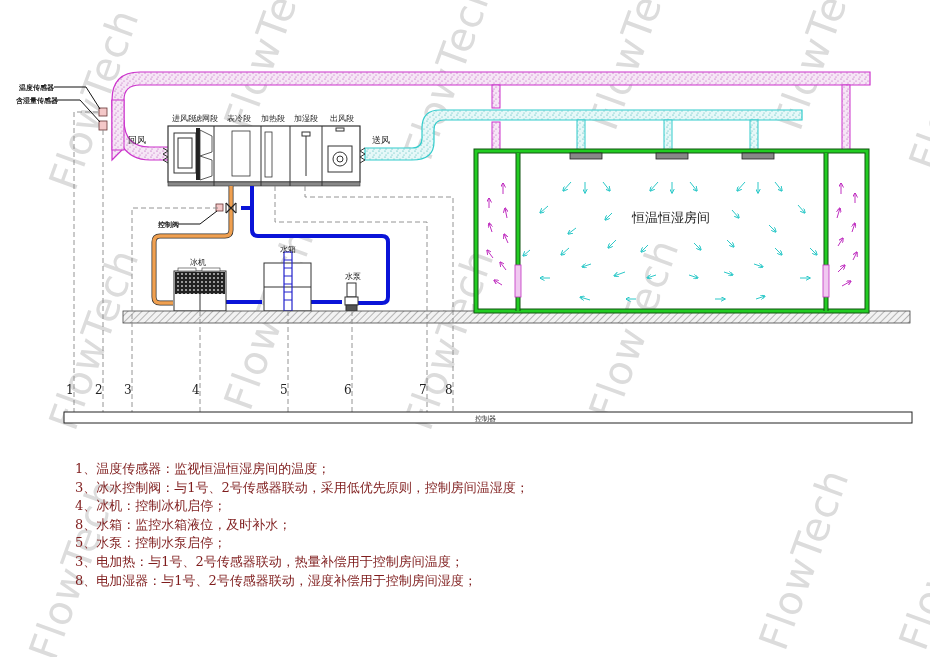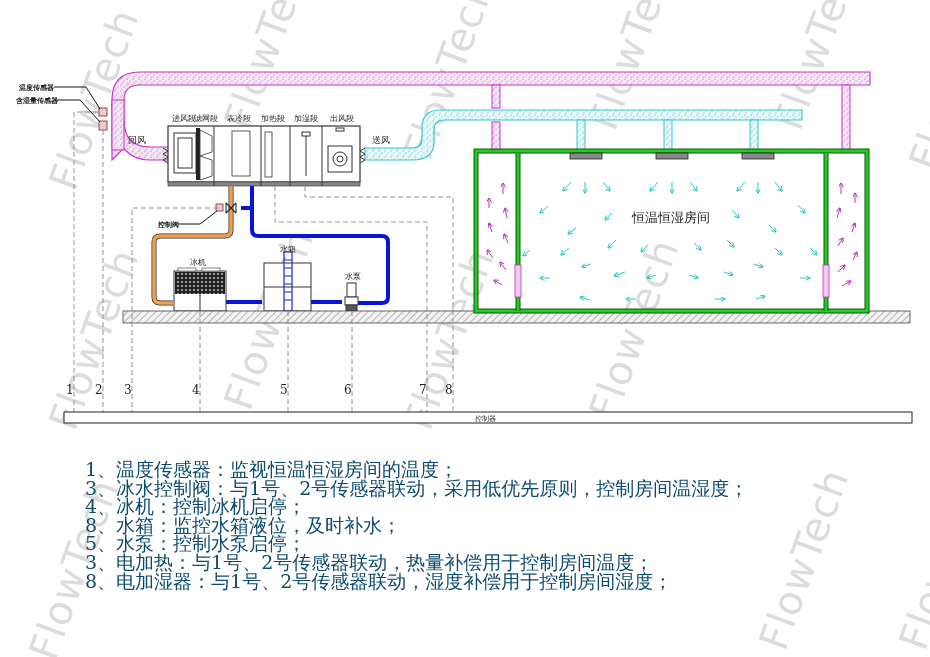--- a/index.html
+++ b/index.html
@@ -1,19 +1,19 @@
 <!DOCTYPE html>
 <html><head>
 <meta charset="utf-8">
 <style>
   html, body { margin:0; padding:0; background:#ffffff; }
   body { width:930px; height:657px; position:relative; overflow:hidden; font-family:"DejaVu Serif","Liberation Serif",serif; }
   #diagram { position:absolute; left:0; top:0; width:930px; height:657px; }
   .wm { position:absolute; font-family:"DejaVu Sans","Liberation Sans",sans-serif; font-size:40px; color:#dcdcdc; transform:rotate(-70deg); transform-origin:left top; white-space:nowrap; letter-spacing:1px; pointer-events:none; }
-  .legend { position:absolute; left:85px; top:460px; font-size:19px; line-height:18.6px; color:#0c4a6e; }
+  .legend { position:absolute; left:75px; top:460px; font-size:13px; line-height:18.6px; color:#7f1d1d; }
   .legend div { white-space:nowrap; }
   .svgtxt { font-family:"DejaVu Serif","Liberation Serif",serif; fill:#222; }
   .svgsans { font-family:"DejaVu Sans","Liberation Sans",sans-serif; fill:#222; }
 </style>
 </head>
 <body>
 
 <div class="wm" style="left:40px;top:180px;">FlowTech</div>
 <div class="wm" style="left:215px;top:120px;">FlowTech</div>
 <div class="wm" style="left:395px;top:150px;">FlowTech</div>

